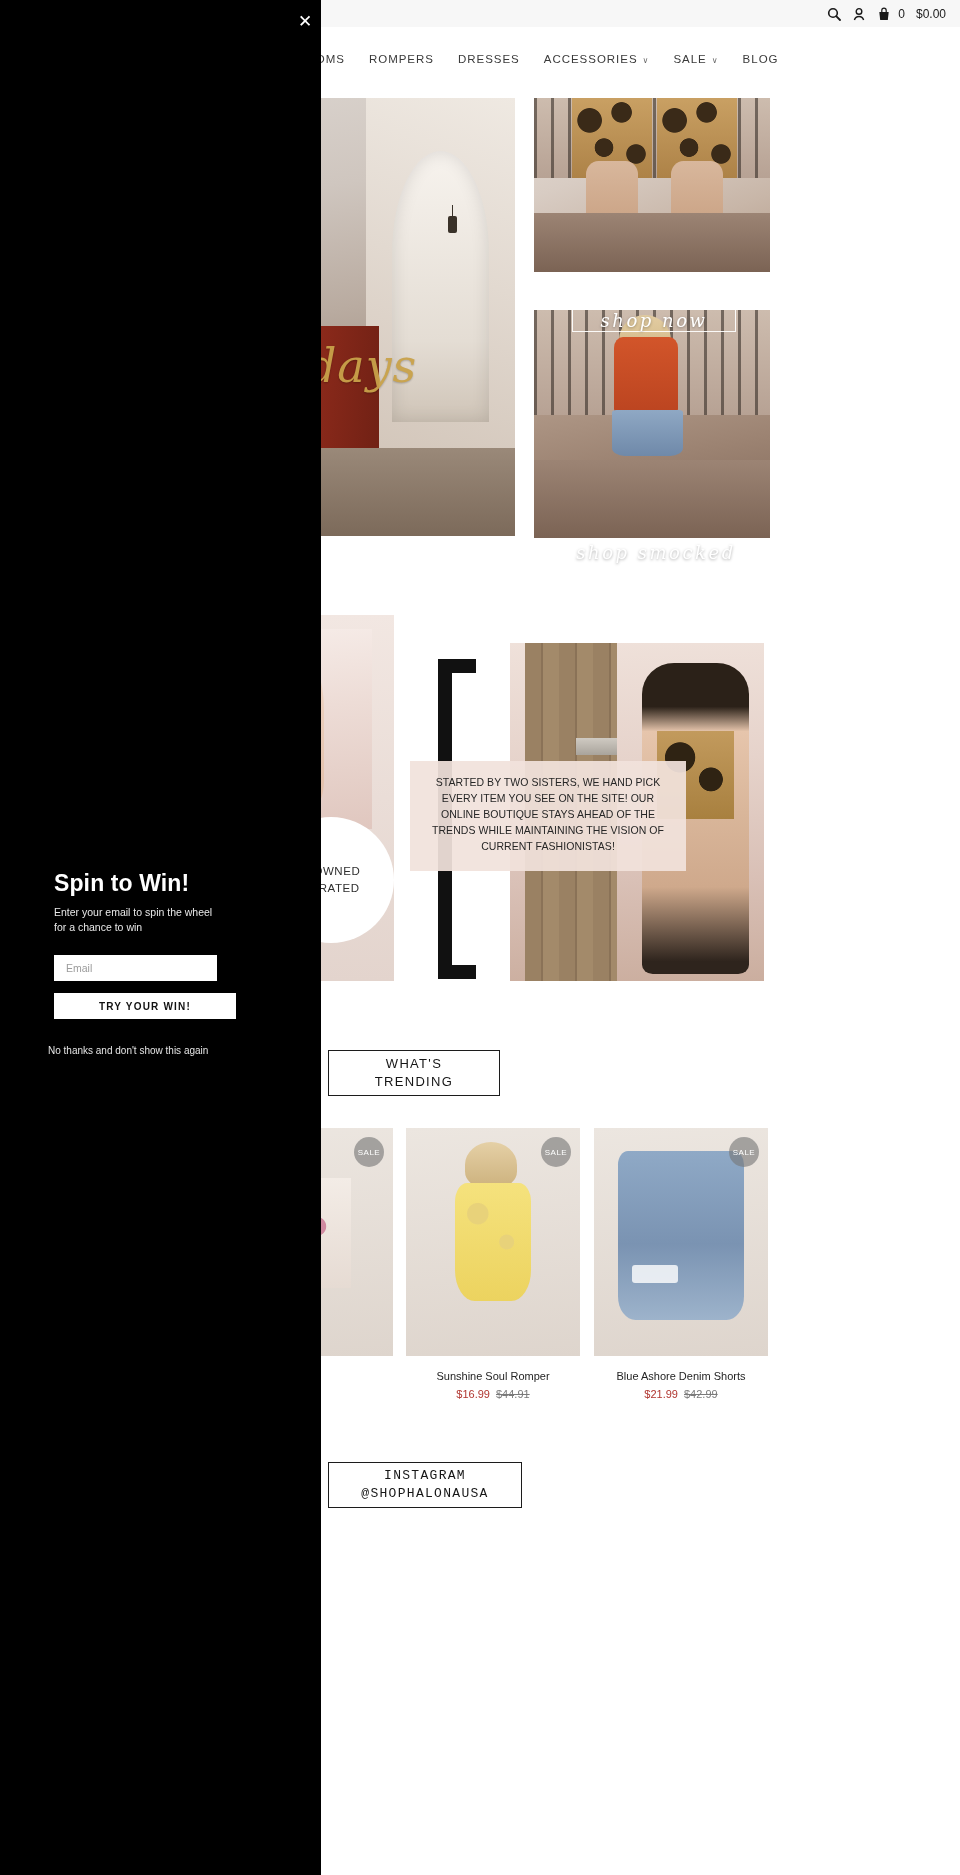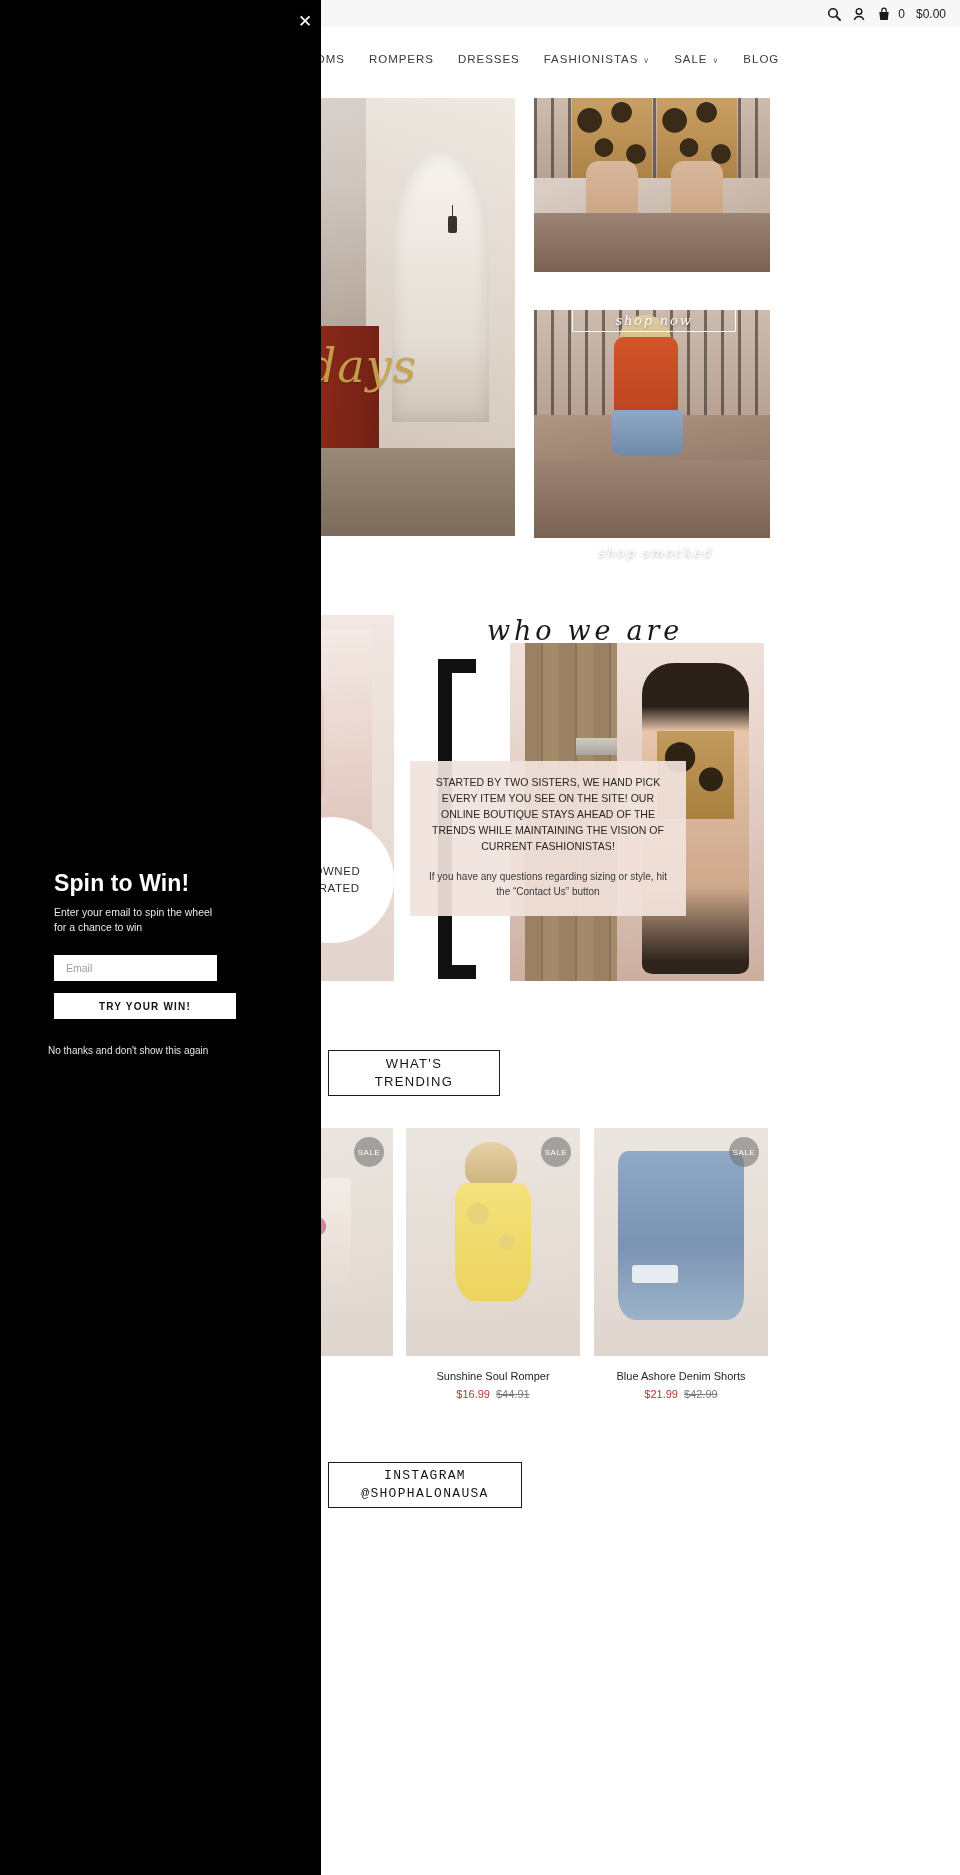--- a/index.html
+++ b/index.html
@@ -150,21 +150,21 @@
     background: repeating-linear-gradient(90deg, rgba(42,34,28,.55) 0 3px, transparent 3px 17px),
                 linear-gradient(180deg,#cdbcae 0%,#b7a294 100%);
   }
 
   .shop-btn {
     position: absolute;
     border: 1.4px solid rgba(255,255,255,.92);
     background: transparent;
     color: #ffffff;
     font-family: "DejaVu Serif", serif; font-style: italic;
-    font-size: 13px; letter-spacing: .14em;
+    font-size: 18px; letter-spacing: .14em;
     display: flex; align-items: center; justify-content: center;
     text-shadow: 0 1px 3px rgba(0,0,0,.35);
     cursor: pointer;
   }
   .shop-btn-1 { left: 572px; top: 224px; width: 164px; height: 24px; }
   .shop-btn-2 { left: 558px; top: 455px; width: 196px; height: 26px; }
 
   
   .who { position: absolute; top: 615px; left: 0; width: 960px; height: 375px; }
   .who-left-panel {
@@ -401,21 +401,21 @@
       <span class="nav-item">
           <span>TTOMS</span>
         </span>
       <span class="nav-item">
           <span>ROMPERS</span>
         </span>
       <span class="nav-item">
           <span>DRESSES</span>
         </span>
       <span class="nav-item">
-          <span>FASHIONISTAS</span>
+          <span>ACCESSORIES</span>
           <span class="caret">∨</span>
         </span>
       <span class="nav-item">
           <span>SALE</span>
           <span class="caret">∨</span>
         </span>
       <span class="nav-item">
           <span>BLOG</span>
         </span>
     </div>
@@ -455,35 +455,33 @@
 
   <div class="who">
     <div class="who-left-panel"></div>
     <div class="who-left-photo">
       <div class="skin"></div>
     </div>
     <div class="circle-badge" style="white-space: pre-line;">Y OWNED
 PERATED</div>
 
     <div class="who-right">
-      <div class="who-title">who we are</div>
       <div class="bracket bracket-v"></div>
       <div class="bracket bracket-t"></div>
       <div class="bracket bracket-b"></div>
 
       <div class="who-photo">
         <div class="wood-door"></div>
         <div class="hinge"></div>
         <div class="model"></div>
         <div class="outfit"></div>
       </div>
 
       <div class="who-textbox">
         <div class="caps">STARTED BY TWO SISTERS, WE HAND PICK EVERY ITEM YOU SEE ON THE SITE! OUR ONLINE BOUTIQUE STAYS AHEAD OF THE TRENDS WHILE MAINTAINING THE VISION OF CURRENT FASHIONISTAS!</div>
-        <div class="sub">If you have any questions regarding sizing or style, hit the “Contact Us” button</div>
       </div>
     </div>
   </div>
 
   <div class="trending-wrap">
     <div class="trending-btn" style="white-space: pre-line;">WHAT'S
 TRENDING</div>
   </div>
 
   <div class="products">

